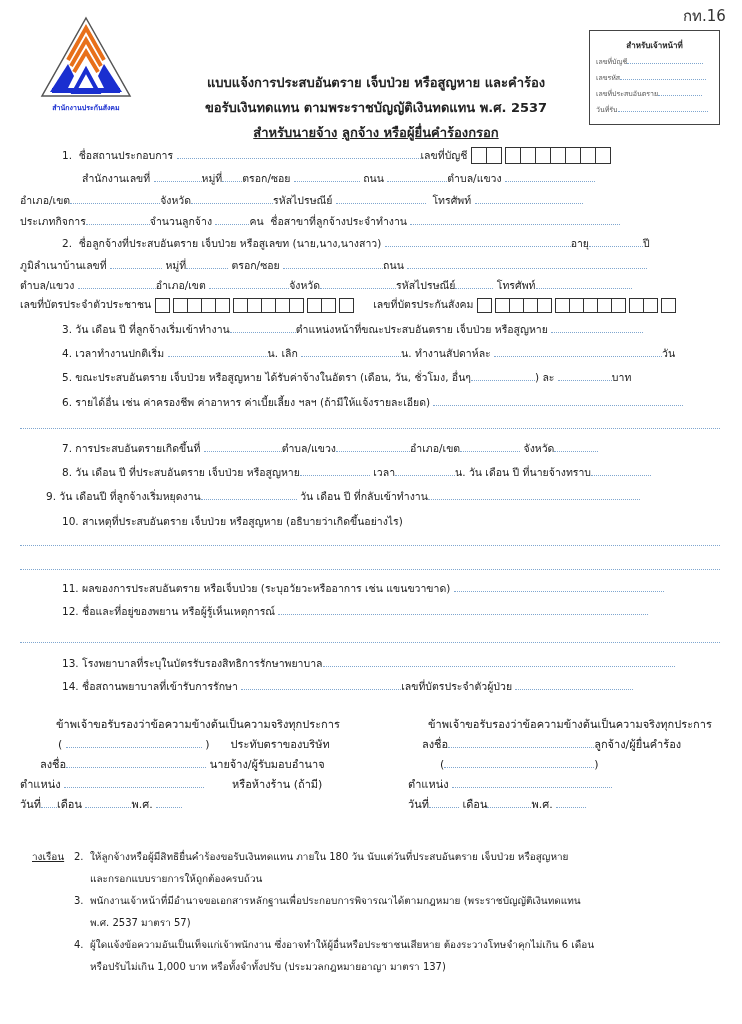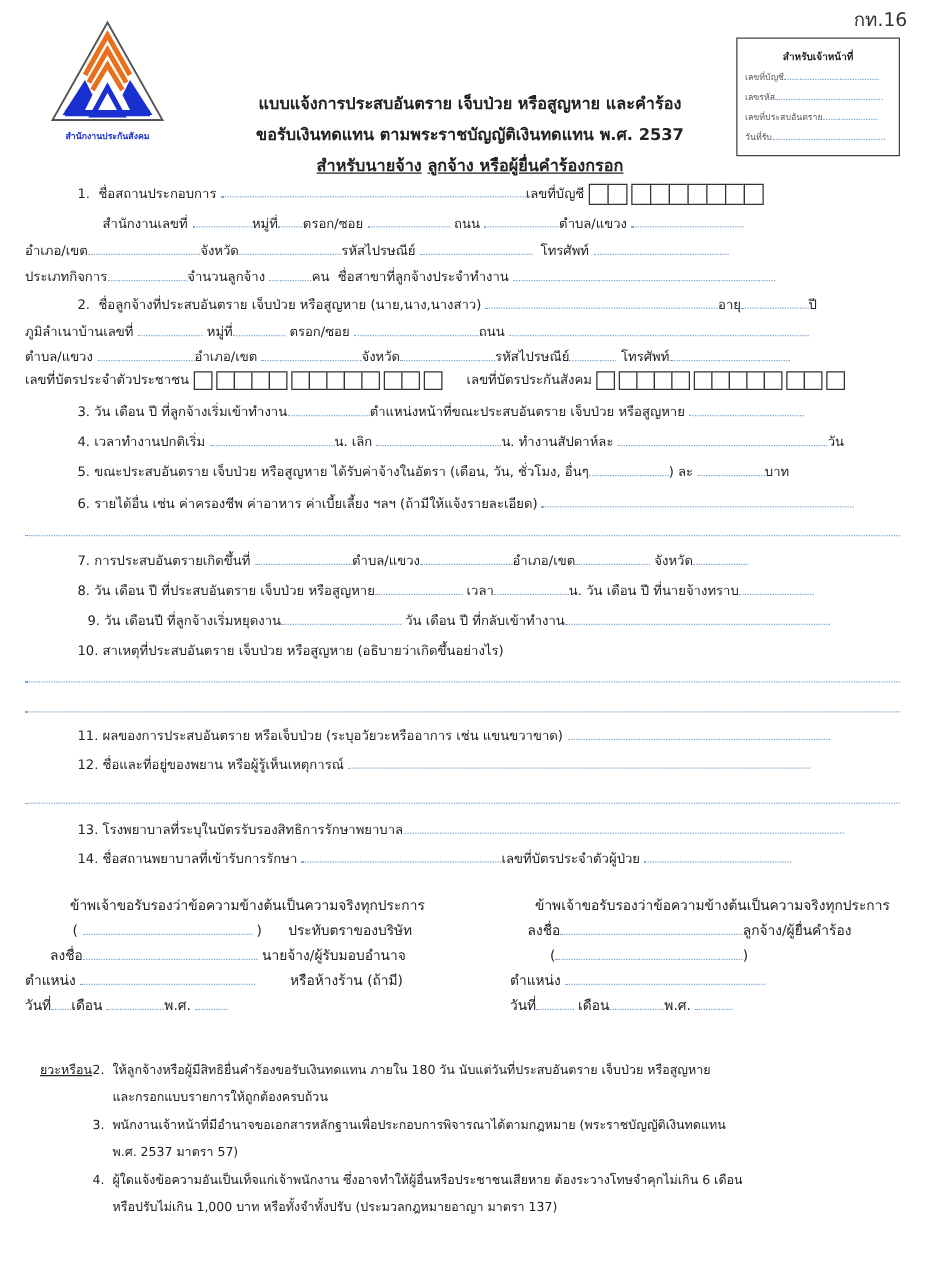--- a/index.html
+++ b/index.html
@@ -93,21 +93,21 @@
 </div>
 <div class="line" style="left:20px; top:214px;">
   <span>ประเภทกิจการ</span><span class="dot" style="width:64px;"></span><span>จำนวนลูกจ้าง</span>
   <span class="dot" style="width:34px;"></span><span>คน</span>&nbsp;
   <span>ชื่อสาขาที่ลูกจ้างประจำทำงาน</span>
   <span class="dot" style="width:210px;"></span>
 </div>
 
 <div class="line" style="left:62px; top:236px;">
   <span>2.</span>&nbsp;
-  <span>ชื่อลูกจ้างที่ประสบอันตราย เจ็บป่วย หรือสูญหาย (นาย,นาง,นางสาว)</span>
+  <span>ชื่อลูกจ้างที่ประสบอันตราย เจ็บป่วย หรือสูเลขท (นาย,นาง,นางสาว)</span>
   <span class="dot" style="width:186px;"></span><span>อายุ</span><span class="dot" style="width:54px;"></span><span>ปี</span>
 </div>
 <div class="line" style="left:20px; top:258px;">
   <span>ภูมิลำเนาบ้านเลขที่</span>
   <span class="dot" style="width:52px;"></span>&nbsp;<span>หมู่ที่</span><span class="dot" style="width:42px;"></span>&nbsp;<span>ตรอก/ซอย</span>
   <span class="dot" style="width:100px;"></span><span>ถนน</span>
   <span class="dot" style="width:240px;"></span>
 </div>
 <div class="line" style="left:20px; top:278px;">
   <span>ตำบล/แขวง</span>
@@ -190,21 +190,21 @@
 </div>
 <div class="fullrule" style="top:428px;"></div>
 
 <div class="line" style="left:62px; top:441px;">
   <span>7.  การประสบอันตรายเกิดขึ้นที่</span>
   <span class="dot" style="width:78px;"></span><span>ตำบล/แขวง</span><span class="dot" style="width:74px;"></span><span>อำเภอ/เขต</span><span class="dot" style="width:60px;"></span>&nbsp;<span>จังหวัด</span><span class="dot" style="width:44px;"></span>
 </div>
 <div class="line" style="left:62px; top:465px;">
   <span>8.  วัน เดือน ปี ที่ประสบอันตราย เจ็บป่วย หรือสูญหาย</span><span class="dot" style="width:70px;"></span>&nbsp;<span>เวลา</span><span class="dot" style="width:60px;"></span><span>น. วัน เดือน ปี   ที่นายจ้างทราบ</span><span class="dot" style="width:60px;"></span>
 </div>
-<div class="line" style="left:70px; top:489px;text-align:right;">
+<div class="line" style="left:46px; top:489px;text-align:right;">
   <span>9.  วัน เดือนปี ที่ลูกจ้างเริ่มหยุดงาน</span><span class="dot" style="width:96px;"></span>&nbsp;<span>วัน เดือน ปี   ที่กลับเข้าทำงาน</span><span class="dot" style="width:212px;"></span>
 </div>
 
 <div class="line" style="left:62px; top:514px;">
   <span>10. สาเหตุที่ประสบอันตราย เจ็บป่วย หรือสูญหาย (อธิบายว่าเกิดขึ้นอย่างไร)</span>
 </div>
 <div class="fullrule" style="top:545px;"></div>
 <div class="fullrule" style="top:569px;"></div>
 
 <div class="line" style="left:62px; top:581px;">
@@ -263,21 +263,21 @@
     <span class="dot" style="width:160px;"></span>
   </div>
   <div>
     <span>วันที่</span><span class="dot" style="width:30px;"></span>
     <span>เดือน</span><span class="dot" style="width:44px;"></span><span>พ.ศ.</span>
     <span class="dot" style="width:30px;"></span>
   </div>
 </div>
 
 <div class="warn" style="left:32px; top:846px; width:700px;">
-  <span class="warn-title abs" style="left:0; top:0;">ยวะหรือน</span>
+  <span class="warn-title abs" style="left:0; top:0;">างเรือน</span>
   <div style="position:absolute; left:42px; top:0; width:640px;">
     <div>
       <span>2.</span>&nbsp;
       <span>ให้ลูกจ้างหรือผู้มีสิทธิยื่นคำร้องขอรับเงินทดแทน ภายใน 180 วัน นับแต่วันที่ประสบอันตราย เจ็บป่วย หรือสูญหาย</span>
       <div style="padding-left:16px;">และกรอกแบบรายการให้ถูกต้องครบถ้วน</div>
     </div>
     <div>
       <span>3.</span>&nbsp;
       <span>พนักงานเจ้าหน้าที่มีอำนาจขอเอกสารหลักฐานเพื่อประกอบการพิจารณาได้ตามกฎหมาย (พระราชบัญญัติเงินทดแทน</span>
       <div style="padding-left:16px;">พ.ศ. 2537 มาตรา 57)</div>

